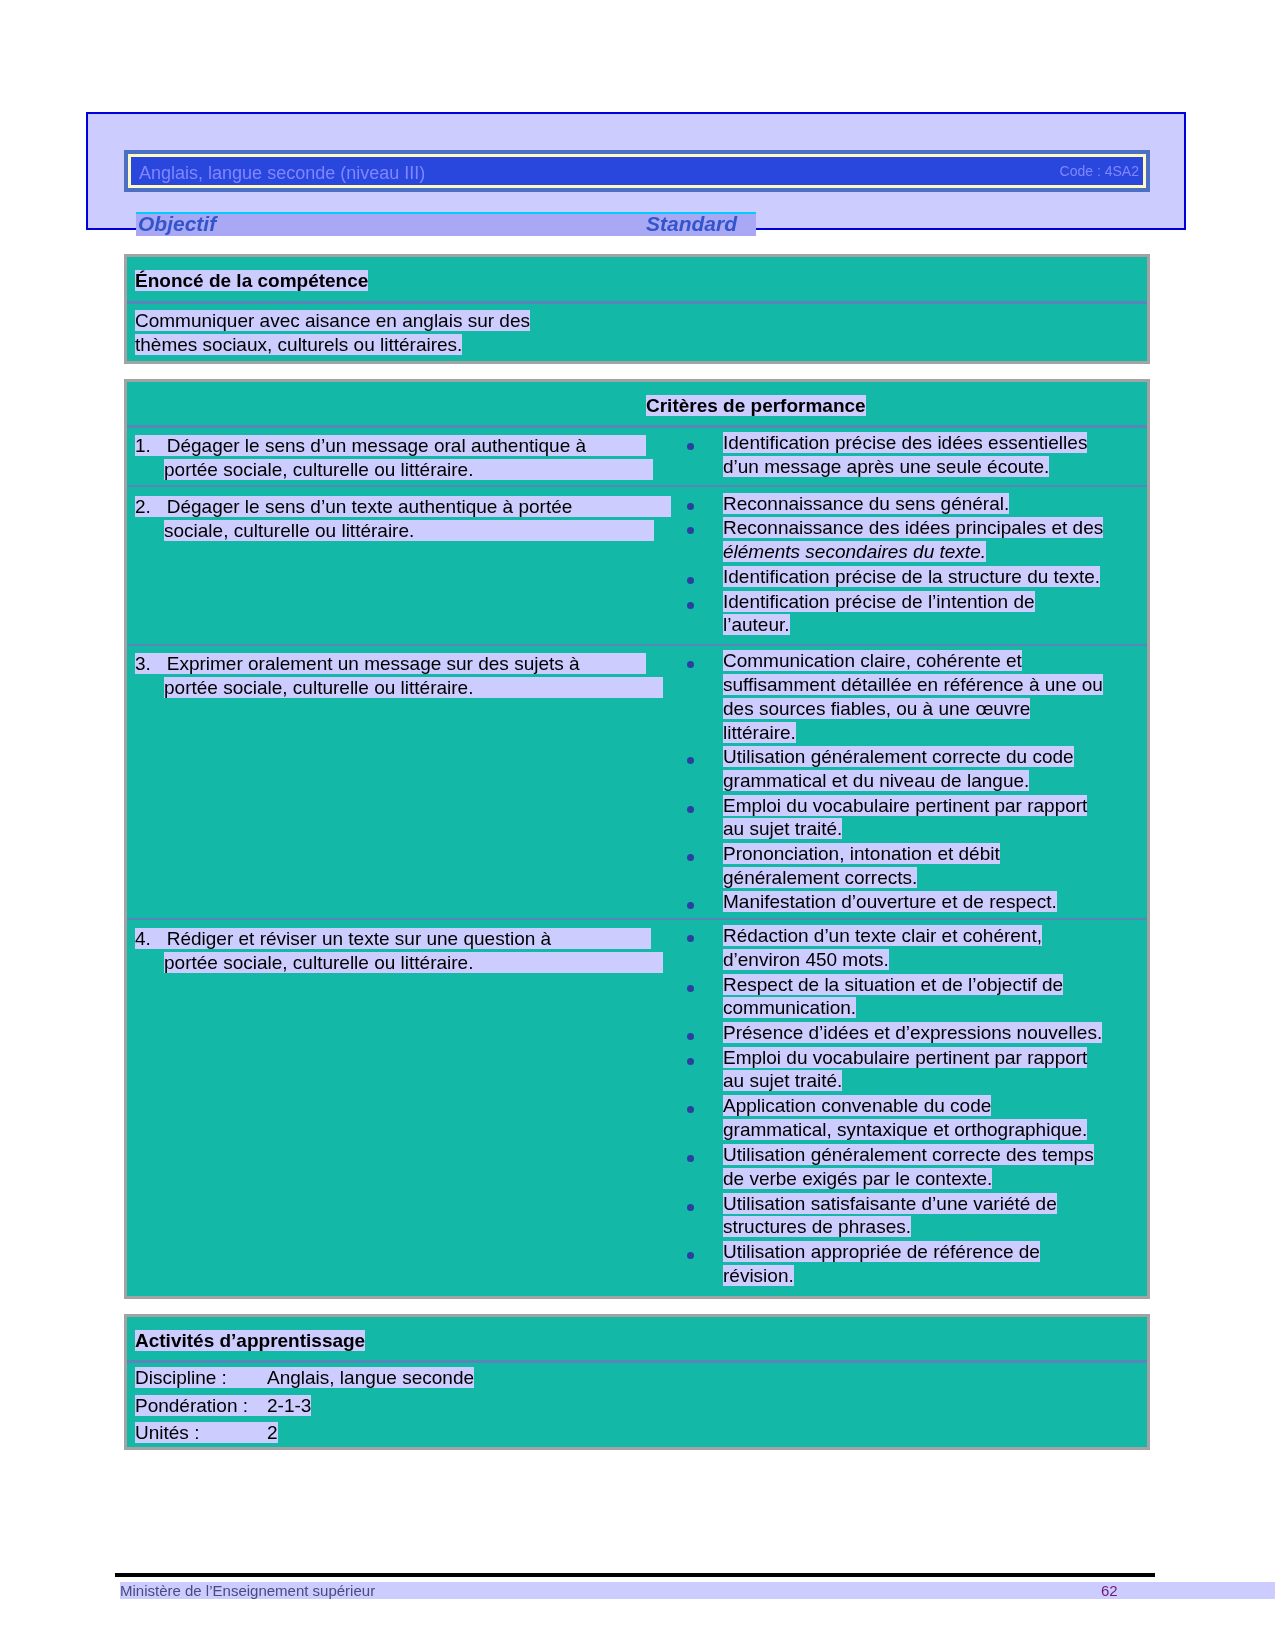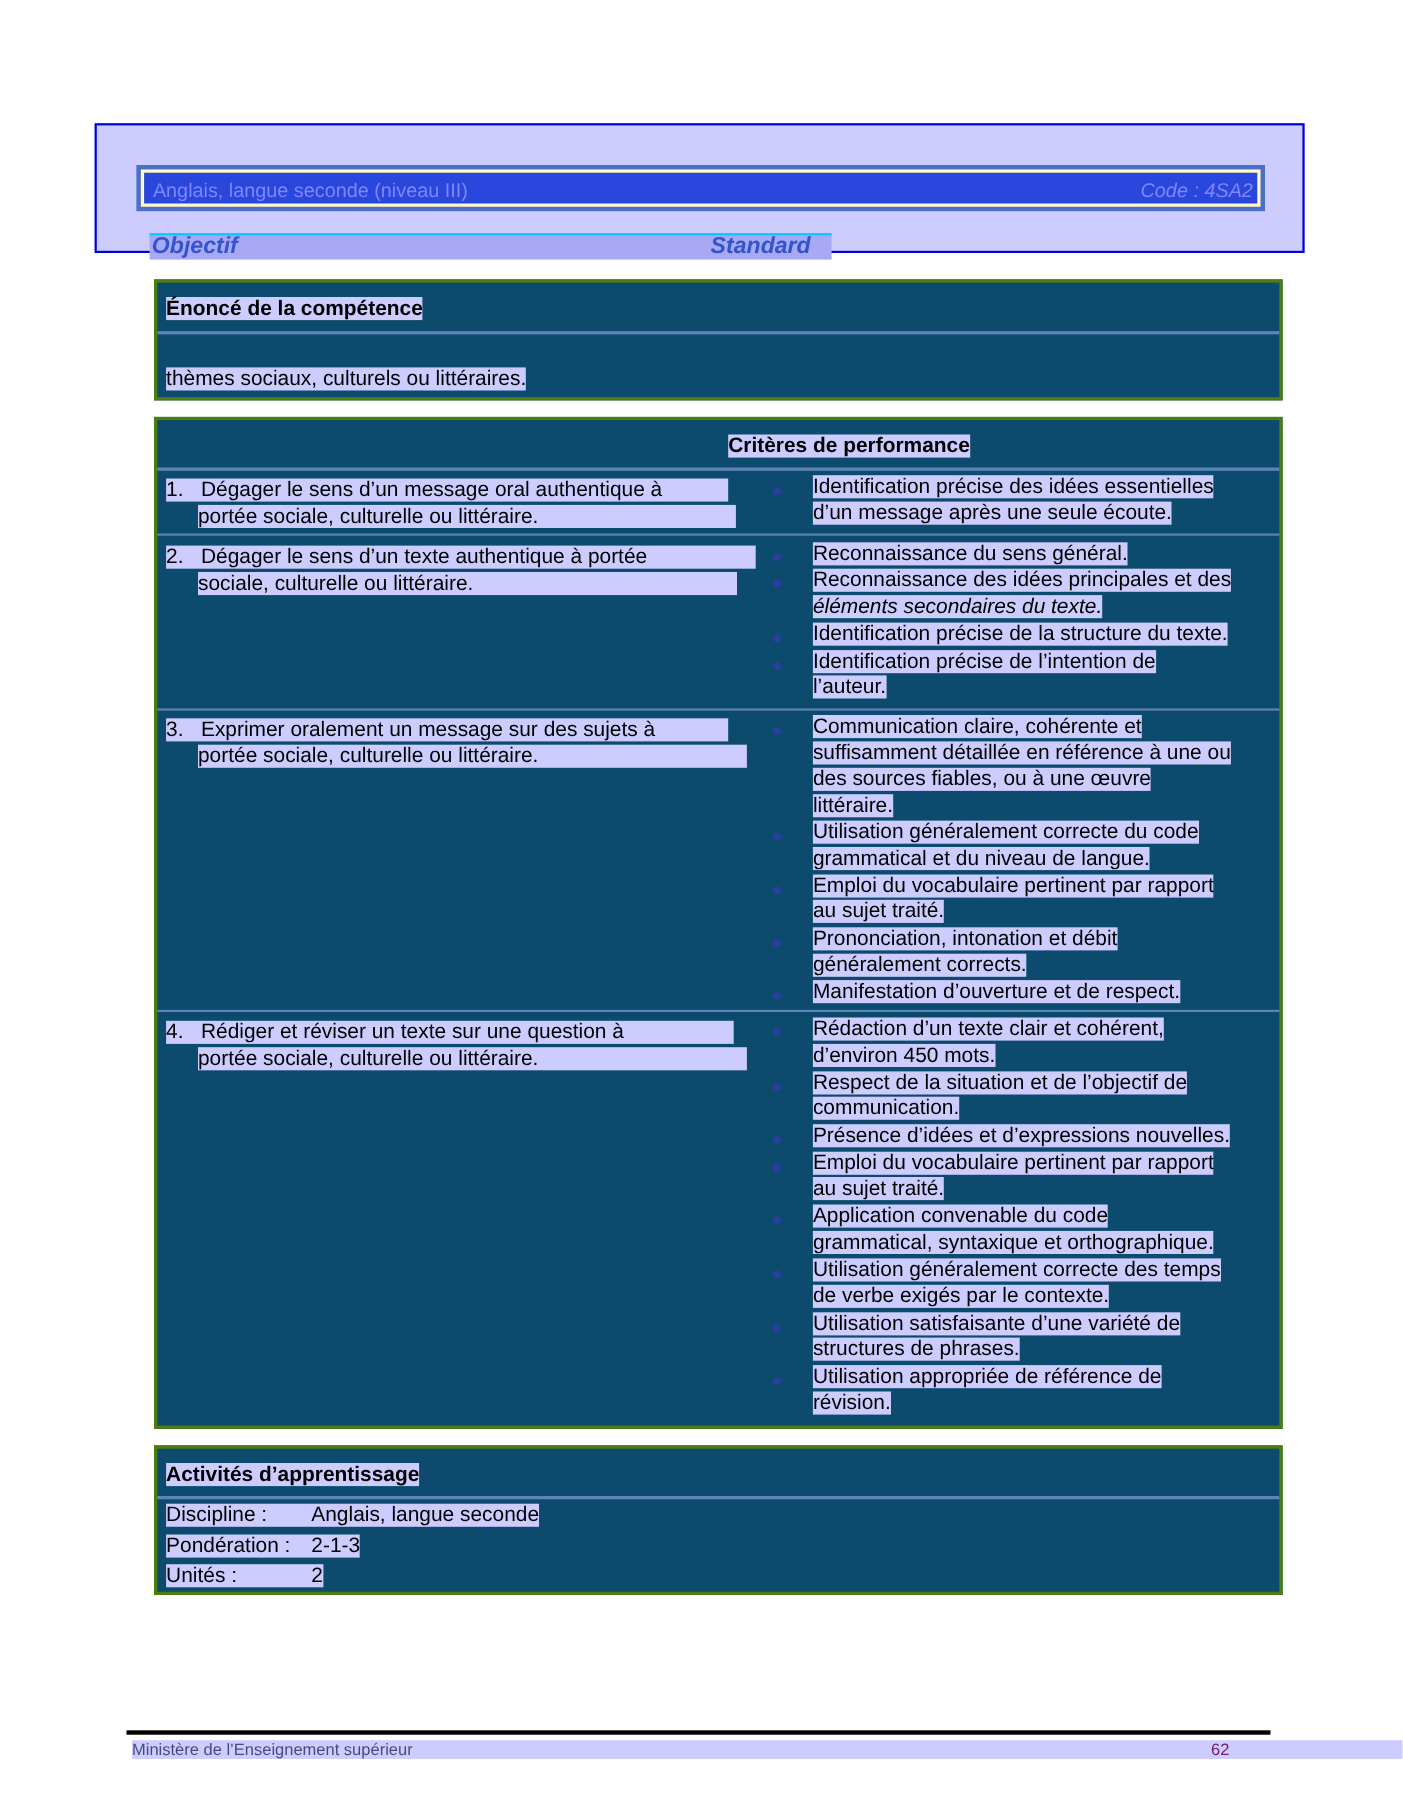--- a/index.html
+++ b/index.html
@@ -19,33 +19,33 @@
     background: #4a6fc4; box-sizing: border-box;
   }
   .title-bar-inner {
     position: absolute; left: 4px; top: 4px; right: 4px; bottom: 4px;
     border: 3px solid #fef9c3; background: #2a47dd;
   }
   .title-text {
     position: absolute; left: 8px; top: 6px; color: #7f86ff; font-size: 18px;
   }
   .code-text {
-    position: absolute; right: 4px; top: 6px; color: #7f86ff; font-size: 18px; font-style: italic;
+    position: absolute; right: 4px; top: 6px; color: #7f86ff; font-size: 14px;
   }
   .obj-row {
     position: absolute; left: 136px; top: 212px; width: 620px; height: 24px;
     background: #a8a8f5; border-top: 2px solid #00ccff; box-sizing: border-box;
     font-style: italic; font-weight: bold; color: #3355cc; font-size: 21px;
   }
   .obj-row .objectif { position: absolute; left: 2px; top: -2px; }
   .obj-row .standard { position: absolute; left: 510px; top: -2px; }
 
   .box {
-    position: absolute; left: 140px; width: 1026px; border: 3px solid #4d7c0f;
-    box-sizing: border-box; background: #0c4a6e;
+    position: absolute; left: 124px; width: 1026px; border: 3px solid #a3a3a3;
+    box-sizing: border-box; background: #14b8a6;
   }
   .box-head { font-weight: bold; font-size: 19px; }
   .sep { border-top: 3px solid #5b84b8; }
   .row-sep { border-top: 2px solid #5b84b8; }
 
   .t { position: absolute; font-size: 19px; line-height: 24px; white-space: nowrap; }
   .bullet {
     position: absolute; width: 7px; height: 7px; border-radius: 50%; background: #2a3fa0;
   }
   .footer-rule { position: absolute; left: 115px; top: 1573px; width: 1040px; height: 4px; background: #000; }
@@ -73,20 +73,21 @@
   </div>
 </div>
 <div class="obj-row">
   <span class="objectif">Objectif</span>
   <span class="standard">Standard</span>
 </div>
 
 <div class="box" style="top:254px; height:110px;">
   <div class="t box-head" style="left:8px; top:12px;"><span class="hl">Énoncé de la compétence</span></div>
   <div class="sep" style="position:absolute; left:0; right:0; top:44px;"></div>
+  <div class="t" style="left:8px; top:52px;"><span class="hl">Communiquer avec aisance en anglais sur des</span></div>
   <div class="t" style="left:8px; top:76px;"><span class="hl">thèmes sociaux, culturels ou littéraires.</span></div>
 </div>
 
 <div class="box" style="top:379px; height:920px;">
   <div class="t box-head" style="left:519px; top:12px;"><span class="hl">Critères de performance</span></div>
   <div class="sep" style="position:absolute; left:0; right:0; top:43px;"></div>
 
   <div>
     <div class="t" style="left:8px; top:52px;"><span class="hl" style="padding-right:60px;"><span>1.</span>&nbsp;&nbsp;&nbsp;<span>Dégager le sens d’un message oral authentique à</span></span></div>
     <div class="t" style="left:37px; top:76px;"><span class="hl" style="padding-right:180px;">portée sociale, culturelle ou littéraire.</span></div>

